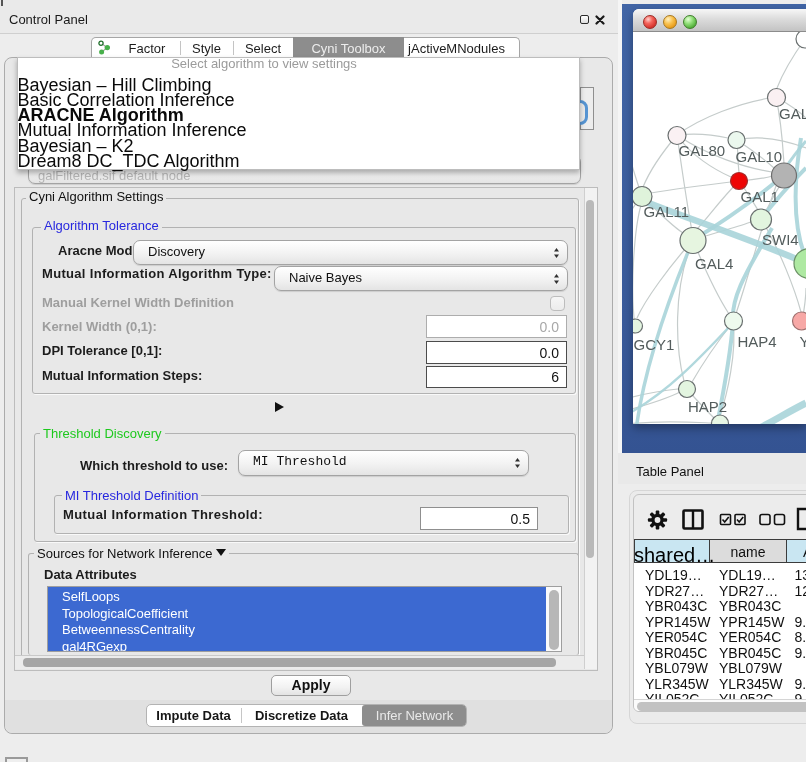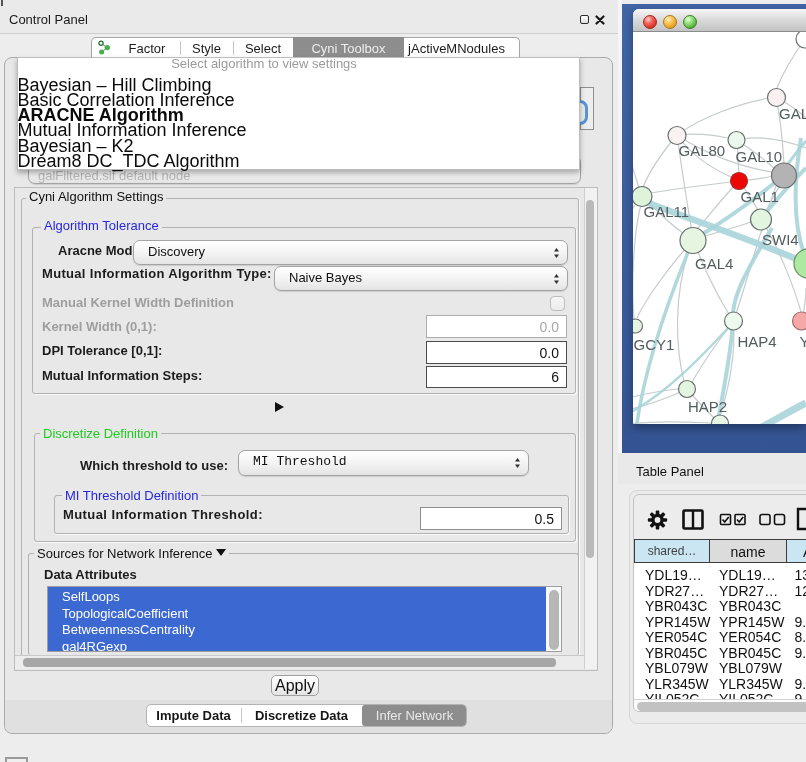--- a/index.html
+++ b/index.html
@@ -95,55 +95,55 @@
       <span>0.0</span>
     </div>
   <div class="lbl abs" style="left:42px;top:368px;">Mutual Information Steps:</div>
   <div class="fld" style="left:426px;top:366px;width:141px;height:22px;border:1.5px solid #4c4c4c;">
       <span>6</span>
     </div>
 
   <div class="abs" style="left:275px;top:402px;width:0;height:0;border-left:9px solid #111;border-top:5.5px solid transparent;border-bottom:5.5px solid transparent;"></div>
 
   <div class="grp" style="left:34px;top:433px;width:540px;height:107px;">
-    <span class="leg" style="left:5px;color:#1DC91D;">Discretize Definition</span>
+    <span class="leg" style="left:5px;color:#1DC91D;">Threshold Discovery</span>
   </div>
   <div class="lbl abs" style="left:80px;top:458px;">Which threshold to use:</div>
   <div class="combo" style="left:238px;top:450px;width:289px;height:24px;font-family:Liberation Mono, monospace;">
      <span class="ct">MI Threshold</span>
      <svg class="arr" viewBox="0 0 7 14">
         <path d="M3.5 0 L7 5 L0 5 Z" fill="#303030"></path>
         <path d="M3.5 14 L0 9 L7 9 Z" fill="#303030"></path>
       </svg>
   </div>
   <div class="grp" style="left:54px;top:495px;width:513px;height:37px;">
     <span class="leg" style="left:7px;color:#2727DF;">MI Threshold Definition</span>
   </div>
   <div class="lbl abs" style="left:63px;top:507px;letter-spacing:0.42px;">Mutual Information Threshold:</div>
-  <div class="fld" style="left:420px;top:507px;width:142px;height:23px;border:1px solid #8F8F8F;">
+  <div class="fld" style="left:420px;top:507px;width:118px;height:23px;border:1px solid #8F8F8F;">
       <span>0.5</span>
     </div>
 
   <div class="grp" style="left:28px;top:553px;width:549px;height:101px;border-bottom:none;">
     <span class="leg" style="left:5px;">Sources for Network Inference <span style="display:inline-block;width:0;height:0;border-top:7px solid #111;border-left:5.5px solid transparent;border-right:5.5px solid transparent;vertical-align:2px;"></span></span>
   </div>
   <div class="lbl abs" style="left:44px;top:567px;">Data Attributes</div>
   <div class="abs" style="left:47px;top:586px;width:515px;height:66px;border:1px solid #9e9e9e;background:#fff;box-sizing:border-box;overflow:hidden;padding-left:28px;">
      <div style="position:absolute;left:0;top:0;width:498px;height:80px;background:#3C69D1;"></div>
      <div style="position:absolute;left:14px;top:2px;font-size:13px;line-height:16.5px;color:#fff;">SelfLoops<br>TopologicalCoefficient<br>BetweennessCentrality<br>gal4RGexp</div>
      <div style="position:absolute;left:498px;top:0;width:17px;height:66px;background:#FAFAFA;"></div>
      <div style="position:absolute;left:501px;top:3px;width:10px;height:60px;background:#b7b7b7;border-radius:5px;"></div>
   </div>
 
   <div class="abs" style="left:15px;top:655px;width:569px;height:14px;background:#ECECEC;border-top:1px solid #C9C9C9;box-sizing:border-box;"></div>
   <div class="abs" style="left:23px;top:658px;width:533px;height:8.5px;background:#A6A6A6;border-radius:4px;"></div>
 
-  <div class="abs" style="left:271px;top:675px;width:48px;height:21px;border:1px solid #9F9F9F;border-radius:5px;
+  <div class="abs" style="left:271px;top:675px;width:80px;height:21px;border:1px solid #9F9F9F;border-radius:5px;
        background:linear-gradient(#ffffff,#f2f2f2 60%,#e3e3e3);box-sizing:border-box;
-       text-align:center;font-size:16px;font-weight:normal;color:#111;line-height:19px;">Apply</div>
+       text-align:center;font-size:14px;font-weight:bold;color:#111;line-height:19px;">Apply</div>
 
   <div class="abs" style="left:5px;top:700px;width:607px;height:33px;background:#E0E0E0;border-radius:0 0 8px 8px;"></div>
 
   <div class="abs" style="left:146px;top:704px;width:321px;height:23px;background:#fff;border:1px solid #B3B3B3;border-radius:5px;box-sizing:border-box;"></div>
   <div class="abs" style="left:241px;top:708px;width:1px;height:15px;background:#C6C6C6;"></div>
   <div class="abs" style="left:362px;top:705px;width:104px;height:21px;background:#8D8D8D;border-radius:3px 4px 4px 3px;"></div>
   <div class="abs" style="left:146px;top:708px;width:95px;text-align:center;font-size:13px;font-weight:bold;color:#161616;">Impute Data</div>
   <div class="abs" style="left:241px;top:708px;width:121px;text-align:center;font-size:13px;font-weight:bold;color:#161616;">Discretize Data</div>
   <div class="abs" style="left:362px;top:708px;width:105px;text-align:center;font-size:13px;color:#E9E9E9;">Infer Network</div>
 
@@ -285,21 +285,21 @@
          <rect x="126" y="19.5" width="10" height="10" stroke-width="1.6" rx="2"></rect>
          <rect x="140.5" y="19.5" width="10" height="10" stroke-width="1.6" rx="2"></rect>
        </g>
 
        <path d="M164 14 h10 l5 5 v15 h-15 z" fill="none" stroke="#111" stroke-width="2.4"></path>
      </svg>
 
      <div style="position:absolute;left:0;top:44px;width:76px;height:24px;background:#C9E6F2;border:1px solid #3C3C3C;box-sizing:border-box;"></div>
      <div style="position:absolute;left:75px;top:44px;width:78px;height:24px;background:#DCDCDC;border:1px solid #3C3C3C;box-sizing:border-box;"></div>
      <div style="position:absolute;left:152px;top:44px;width:29px;height:24px;background:#C9E6F2;border:1px solid #3C3C3C;box-sizing:border-box;"></div>
-     <div style="position:absolute;left:0;top:49px;width:76px;text-align:center;font-size:12px;color:#404040;">shared…</div>
+     <div style="position:absolute;left:0;top:49px;width:76px;text-align:center;font-size:20px;color:#000000;">shared…</div>
      <div style="position:absolute;left:75px;top:49px;width:78px;text-align:center;font-size:14px;color:#111;">name</div>
      <div style="position:absolute;left:169px;top:49px;font-size:14px;color:#111;">A</div>
 
      <div style="position:absolute;left:0;top:68px;width:181px;height:136px;background:#fff;"></div>
      <div style="position:absolute;left:11px;top:73px;width:70px;font-size:14px;color:#111;line-height:15.55px;">YDL19…<br>YDR27…<br>YBR043C<br>YPR145W<br>YER054C<br>YBR045C<br>YBL079W<br>YLR345W<br>YIL052C</div>
      <div style="position:absolute;left:85px;top:73px;width:70px;font-size:14px;color:#111;line-height:15.55px;">YDL19…<br>YDR27…<br>YBR043C<br>YPR145W<br>YER054C<br>YBR045C<br>YBL079W<br>YLR345W<br>YIL052C</div>
      <div style="position:absolute;left:160.5px;top:73px;width:22px;font-size:14px;color:#111;line-height:15.55px;">13<br>12<br>&nbsp;<br>9.<br>8.<br>9.<br>&nbsp;<br>9.<br>9</div>
 
      <div style="position:absolute;left:0;top:204px;width:181px;height:14px;background:#FBFBFB;border-top:1px solid #D5D5D5;box-sizing:border-box;"></div>
      <div style="position:absolute;left:3px;top:206.5px;width:178px;height:9px;background:#C2C2C2;border-radius:5px;"></div>

